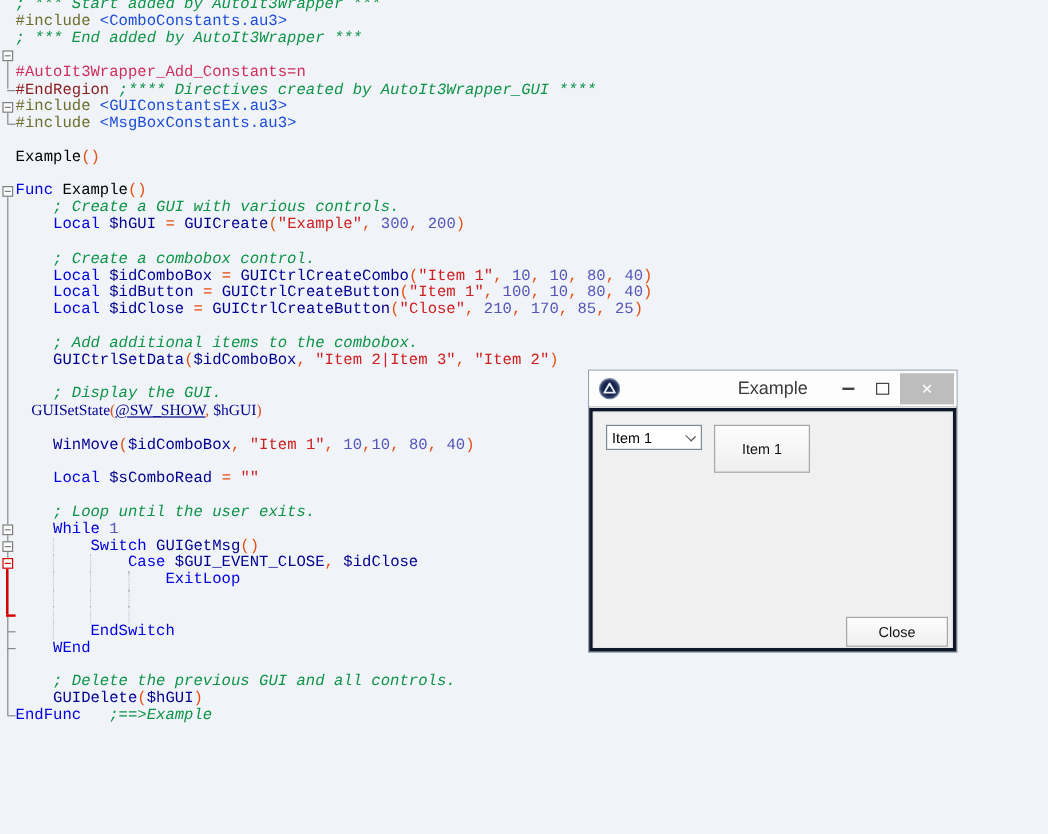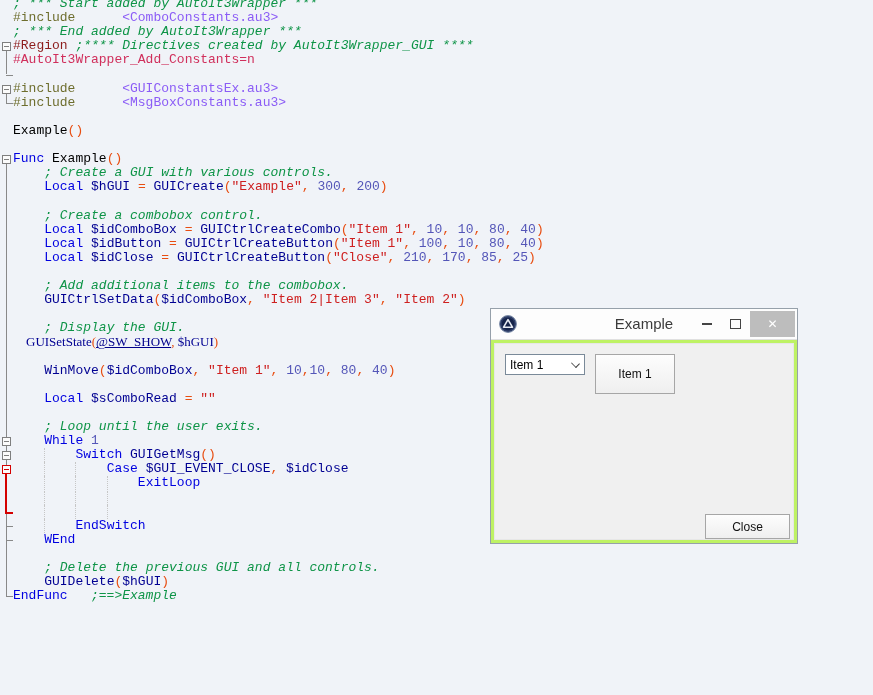--- a/index.html
+++ b/index.html
@@ -16,21 +16,21 @@
     position:absolute;inset:0;
     font-family:"Liberation Mono","DejaVu Sans Mono",monospace;
     font-size:13px;color:#000;
   }
   .cl{position:absolute;left:13px;height:14.1px;line-height:14.1px;white-space:pre;}
   .guide{position:absolute;width:0;height:14.1px;border-left:1px dotted #C6C6C6;}
 
   
   .cm {color:#0E9447;font-style:italic;}
   .pre{color:#6E6E2E;}
-  .inc{color:#8b5cf6;margin-left:39px;}
+  .inc{color:#1d4ed8;}
   .reg{color:#8C1C1C;}
   .dir{color:#D02F5C;}
   .kw {color:#0000E0;}
   .fn {color:#000092;}
   .var{color:#000092;}
   .mac{color:#00008B;text-decoration:underline;}
   .num{color:#5456B8;}
   .op {color:#E84E12;}
   .str{color:#CE2020;}
   .pl {color:#000000;}
@@ -60,21 +60,21 @@
   }
   #app-icon{position:absolute;left:8px;top:6px;width:18px;height:18px;}
   #caption-buttons{
     position:absolute;top:2px;right:2px;height:26px;display:flex;align-items:center;
   }
   .cap{width:29px;height:26px;display:flex;align-items:center;justify-content:center;}
   .glyph-min{width:10px;height:0;border-bottom:2px solid #444;}
   .glyph-max{width:9px;height:8px;border:1px solid #444;}
   .cap.close{width:45px;background:#BDBDBD;color:#FFFFFF;font-size:12px;}
   
-  #frame{position:absolute;left:0;right:0;top:30px;bottom:0;background:#bef264;border-top:1px solid #E0E0E0;}
+  #frame{position:absolute;left:0;right:0;top:30px;bottom:0;background:#0f172a;border-top:1px solid #E0E0E0;}
   #client{position:absolute;left:3px;right:3px;top:3px;bottom:3px;background:#F0F0F0;border:1px solid #E7E7E7;box-sizing:border-box;}
 
   #combobox{
     position:absolute;left:10px;top:10px;width:80px;height:21px;box-sizing:border-box;
     background:#FFFFFF;border:1px solid #7A8A99;font-size:12px;color:#000;
     display:flex;align-items:center;padding-left:4px;
   }
   #combobox .chev{
     position:absolute;right:5px;top:7px;width:6px;height:6px;
     border-right:1.6px solid #404040;border-bottom:1.6px solid #404040;
@@ -121,22 +121,22 @@
         <i></i>
       </div>
       <div class="fbx red" style="top: 465.3px;">
         <i></i>
       </div>
     </div>
   <div id="code-area">
       <div class="cl" style="top: -3px;"><span class="cm">; *** Start added by AutoIt3Wrapper ***</span></div>
       <div class="cl" style="top: 11.1px;"><span class="pre">#include </span><span class="inc">&lt;ComboConstants.au3&gt;</span></div>
       <div class="cl" style="top: 25.2px;"><span class="cm">; *** End added by AutoIt3Wrapper ***</span></div>
-      <div class="cl" style="top: 39.3px;"><span class="reg">#Region </span><span class="cm">;**** Directives created by AutoIt3Wrapper_GUI ****</span></div>
       <div class="cl" style="top: 53.4px;"><span class="dir">#AutoIt3Wrapper_Add_Constants=n</span></div>
+      <div class="cl" style="top: 67.5px;"><span class="reg">#EndRegion </span><span class="cm">;**** Directives created by AutoIt3Wrapper_GUI ****</span></div>
       <div class="cl" style="top: 81.6px;"><span class="pre">#include </span><span class="inc">&lt;GUIConstantsEx.au3&gt;</span></div>
       <div class="cl" style="top: 95.7px;"><span class="pre">#include </span><span class="inc">&lt;MsgBoxConstants.au3&gt;</span></div>
       <div class="cl" style="top: 109.8px;"></div>
       <div class="cl" style="top: 123.9px;"><span class="pl">Example</span><span class="op">()</span></div>
       <div class="cl" style="top: 138px;"></div>
       <div class="cl" style="top: 152.1px;"><span class="kw">Func</span><span class="pl"> Example</span><span class="op">()</span></div>
       <div class="cl" style="top: 166.2px;"><span class="pl">    </span><span class="cm">; Create a GUI with various controls.</span></div>
       <div class="cl" style="top: 180.3px;"><span class="pl">    </span><span class="kw">Local</span><span class="pl"> </span><span class="var">$hGUI</span><span class="pl"> </span><span class="op">=</span><span class="pl"> </span><span class="fn">GUICreate</span><span class="op">(</span><span class="str">"Example"</span><span class="op">,</span><span class="pl"> </span><span class="num">300</span><span class="op">,</span><span class="pl"> </span><span class="num">200</span><span class="op">)</span></div>
       <div class="cl" style="top: 194.4px;"></div>
       <div class="cl" style="top: 208.5px;"><span class="pl">    </span><span class="cm">; Create a combobox control.</span></div>

